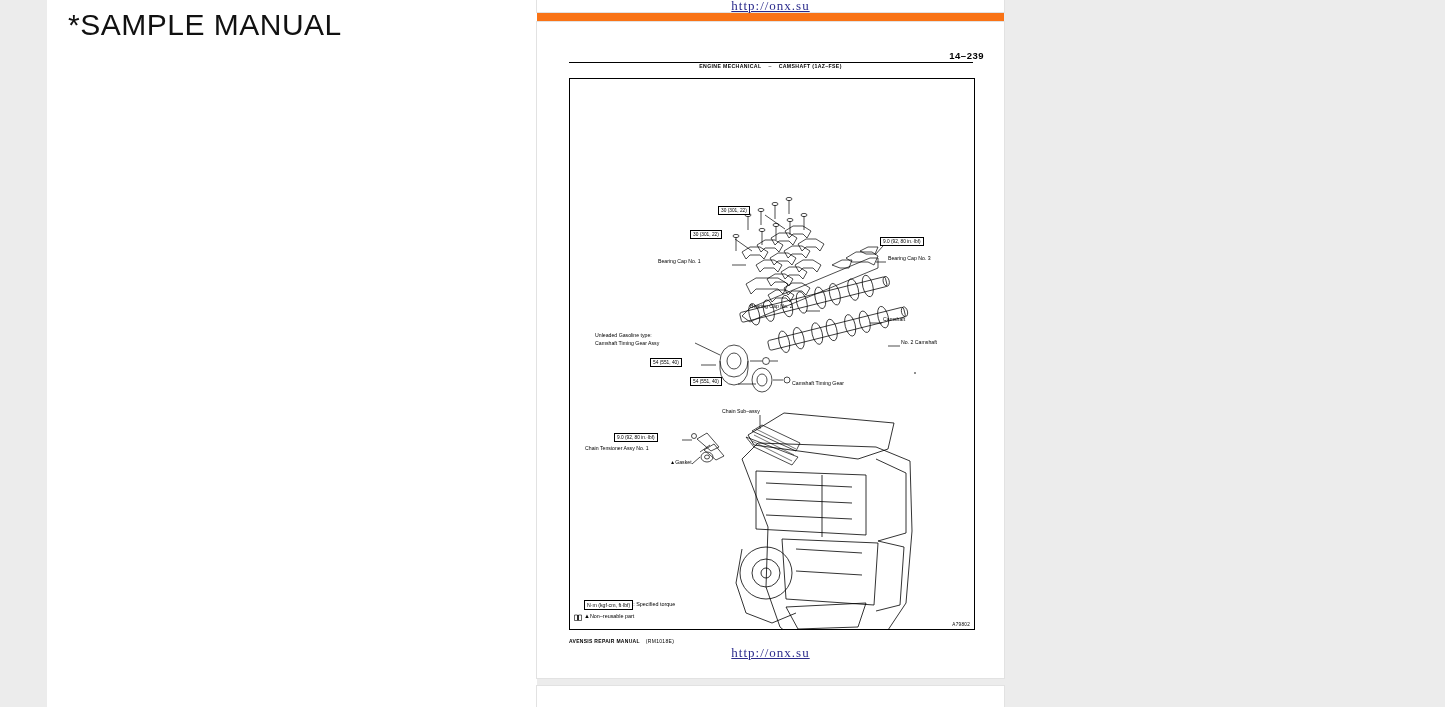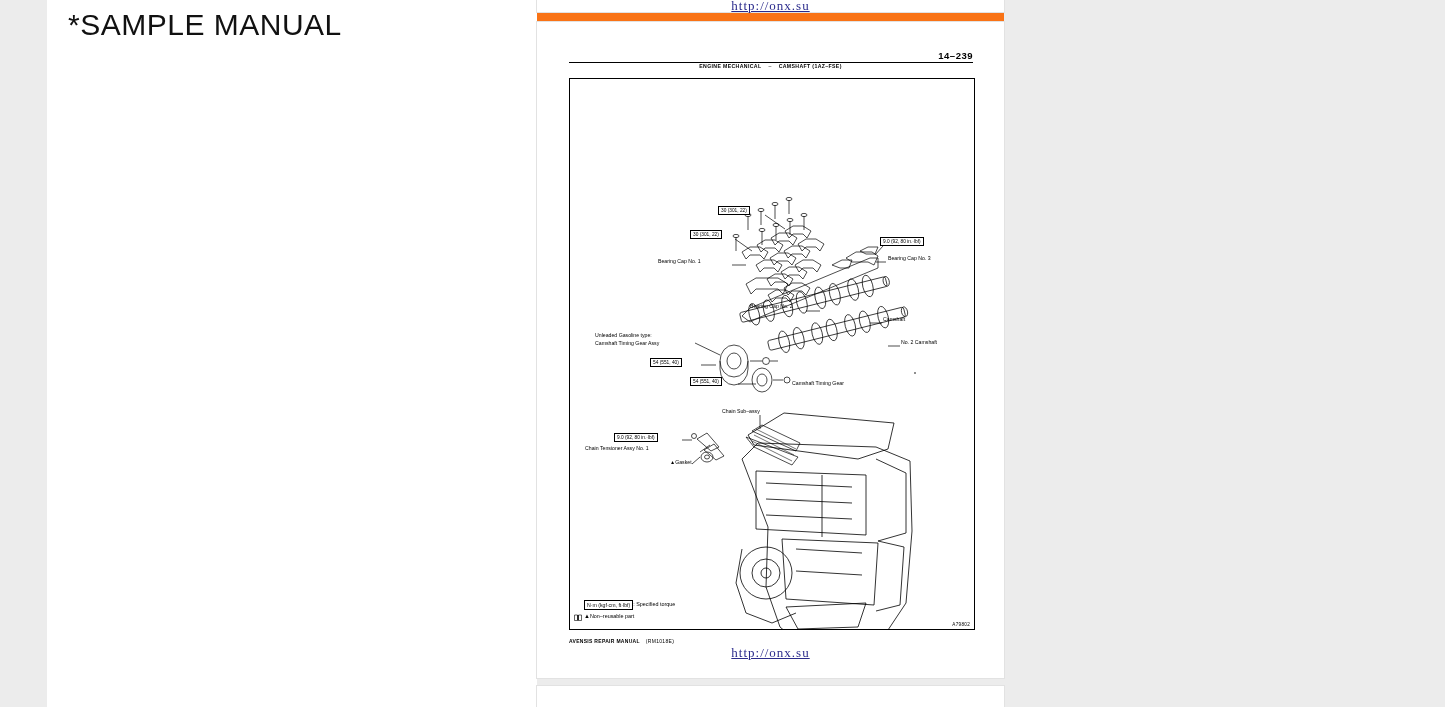--- a/index.html
+++ b/index.html
@@ -65,21 +65,21 @@
     font-family: "Liberation Serif", serif;
     font-size: 13px;
     color: #2b2b8c;
     text-decoration: underline;
     letter-spacing: 1px;
   }
 
   
   .pg-num {
     position: absolute;
-    right: 31px;
+    right: 20px;
     top: 28px;
     font-size: 9.5px;
     font-weight: bold;
     color: #000;
     letter-spacing: 0.5px;
   }
   .hdr-rule {
     position: absolute;
     left: 32px;
     top: 40px;

